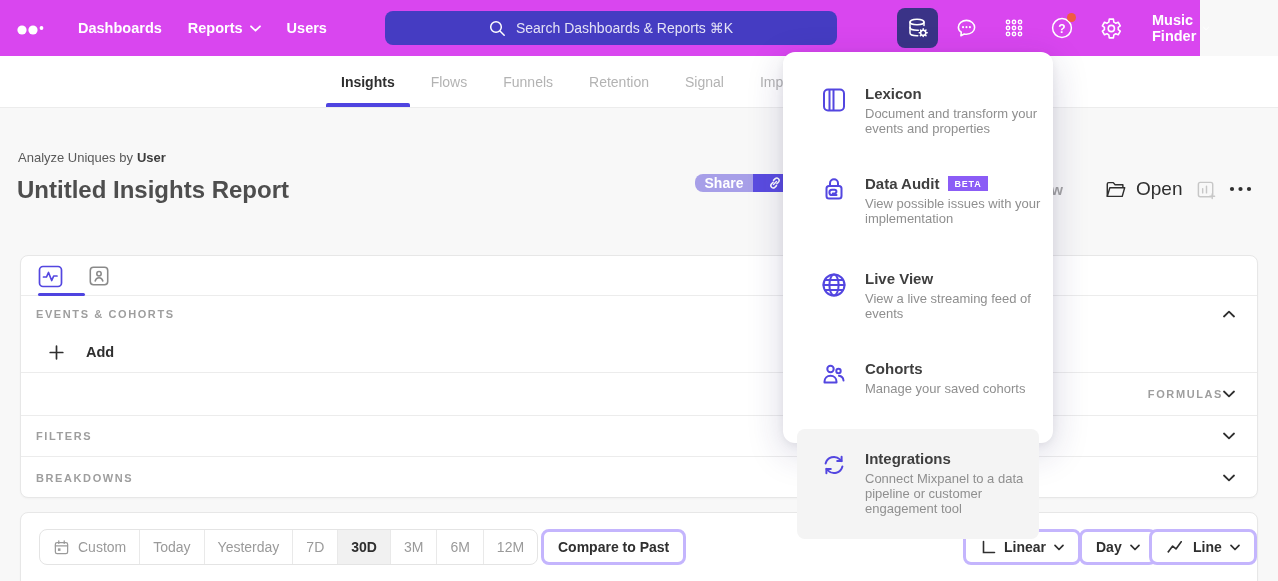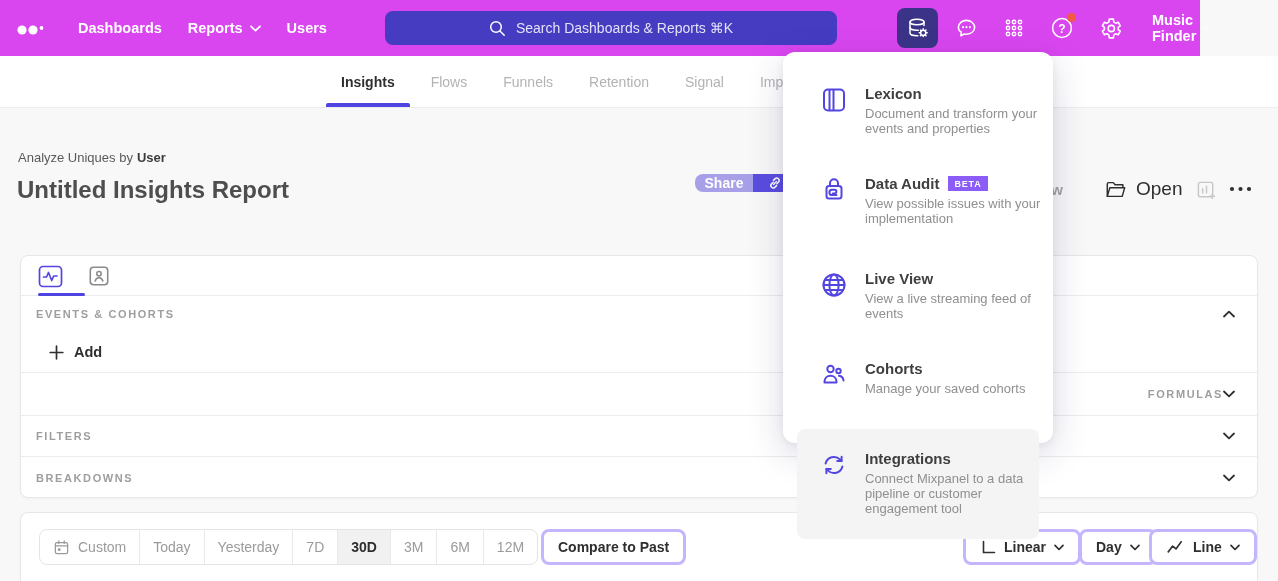--- a/index.html
+++ b/index.html
@@ -44,21 +44,21 @@
   .ellipsis { position:absolute; left:1227px; top:182px; cursor:pointer; }
 
   
   .card { position:absolute; background:#fff; border:1px solid #e7e7e7; border-radius:8px; box-shadow:0 1px 2px rgba(0,0,0,0.03); }
   .builder { left:20px; top:255px; width:1238px; height:243px; }
   .bhead { position:absolute; left:0; top:0; right:0; height:40px; border-bottom:1px solid #ececec; }
   .icon-tab { position:absolute; top:7px; width:28px; height:26px; display:flex; align-items:center; justify-content:center; cursor:pointer; }
   .icon-tab-underline { position:absolute; left:17px; top:37px; width:47px; height:3px; background:#4f44e0; border-radius:2px; }
   .brow { position:absolute; left:0; right:0; display:flex; align-items:center; justify-content:space-between; padding:0 22px 0 15px; cursor:pointer; }
   .brow-label { font-size:11px; font-weight:700; letter-spacing:1.6px; color:#9e9e9e; }
-  .add-row { position:absolute; left:28px; top:76px; height:40px; display:flex; align-items:center; gap:10px; font-size:14.5px; font-weight:600; color:#2f2f2f; cursor:pointer; }
+  .add-row { position:absolute; left:28px; top:76px; height:40px; display:flex; align-items:center; gap:22px; font-size:14.5px; font-weight:600; color:#2f2f2f; cursor:pointer; }
   .btop { border-top:1px solid #ececec; }
 
   
   .bottom { left:20px; top:512px; width:1238px; height:80px; border-radius:8px 8px 0 0; }
   .segctl { position:absolute; left:18px; top:16px; height:36px; display:flex; border:1px solid #e4e4e4; border-radius:8px; background:#fff; overflow:hidden; }
   .seg { display:flex; align-items:center; gap:8px; padding:0 13px; font-size:14px; color:#9a9a9a; cursor:pointer; border-left:1px solid #e9e9e9; white-space:nowrap; }
   .seg:first-child { border-left:none; }
   .seg.selected { background:#f1f1f1; color:#2f2f2f; font-weight:600; }
   .pillbtn { position:absolute; top:16px; height:36px; display:flex; align-items:center; gap:8px; padding:0 14px;
     border:3px solid #c4b5fd; border-radius:8px; background:#fff; font-size:14px; font-weight:600; color:#2f2f2f; cursor:pointer; white-space:nowrap; }

